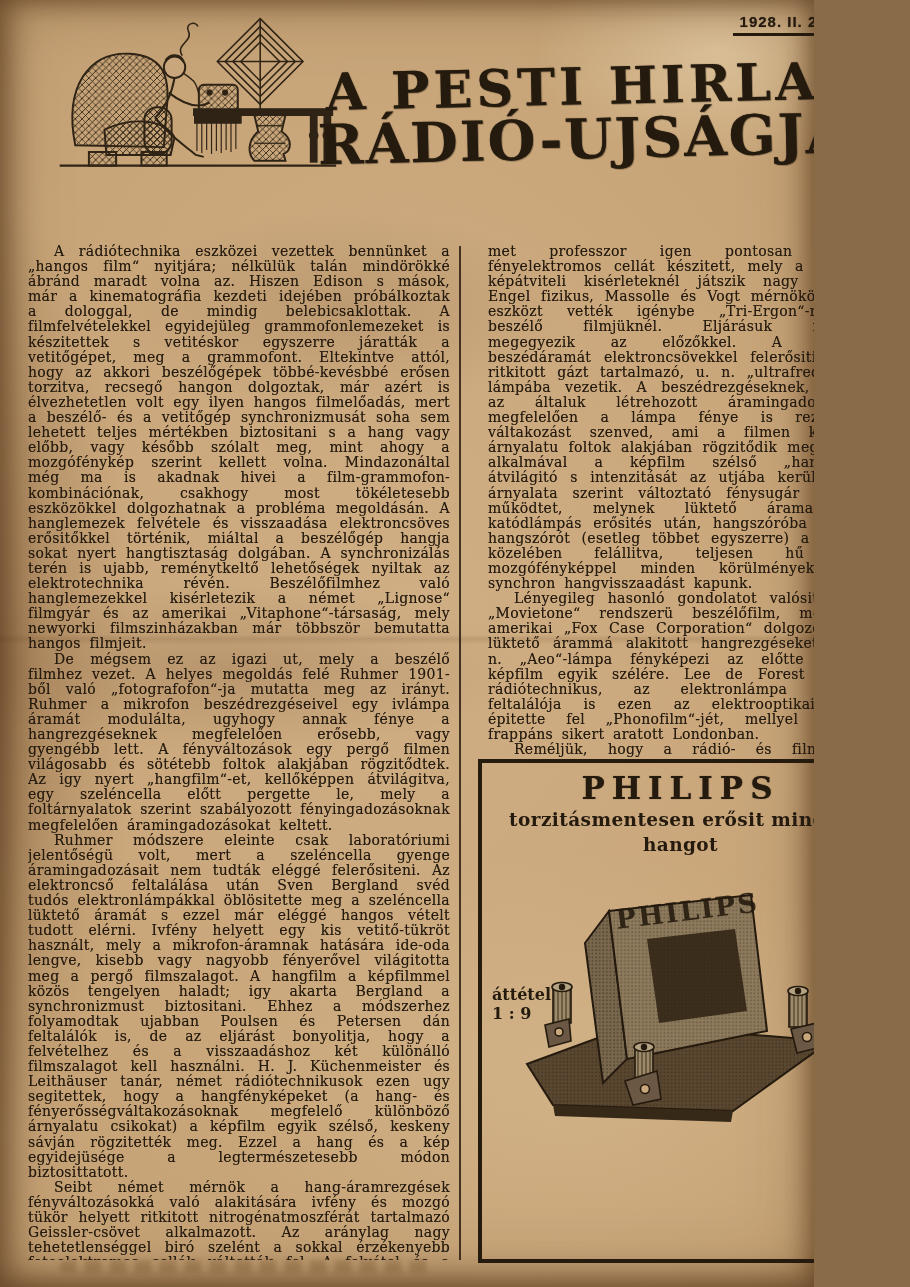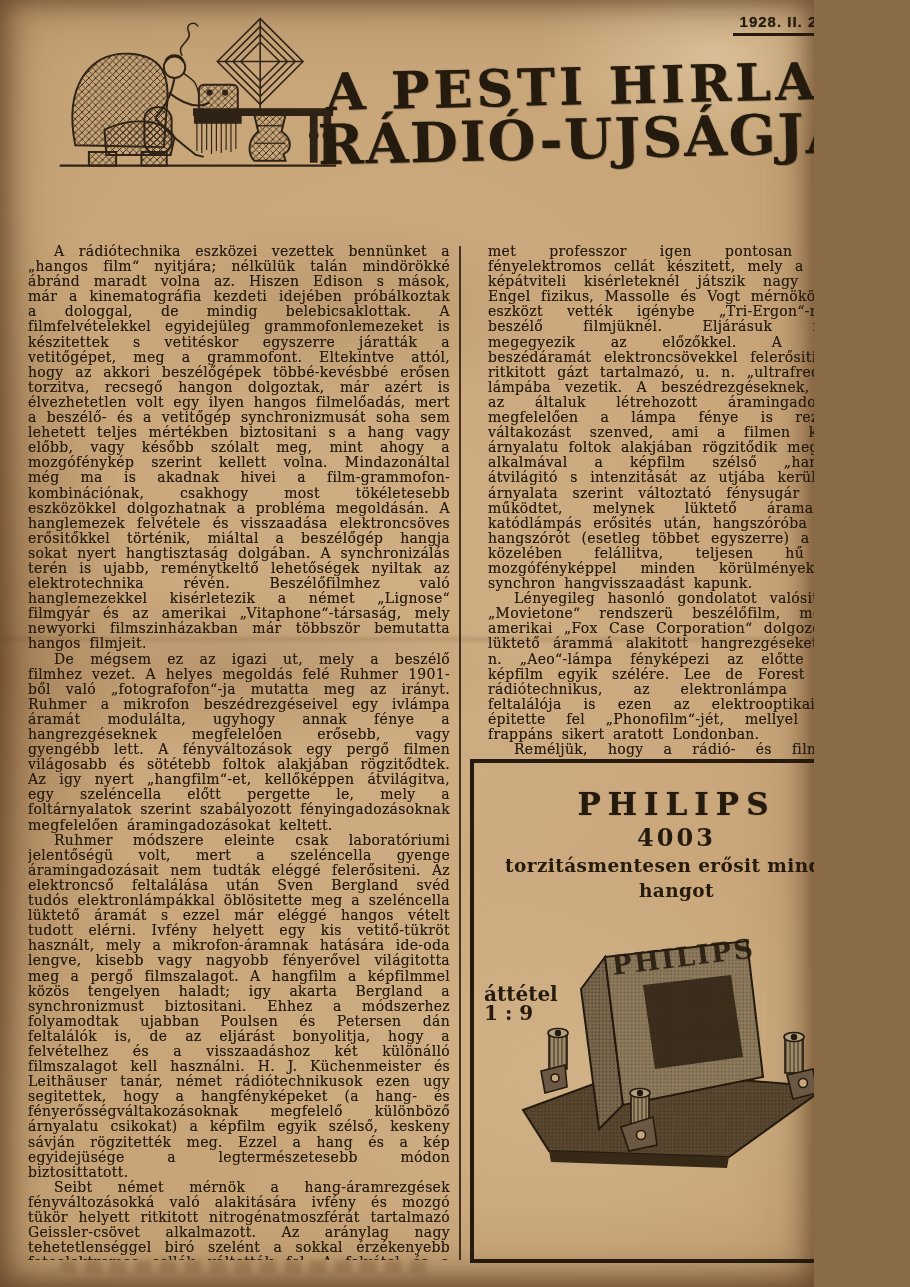--- a/index.html
+++ b/index.html
@@ -51,30 +51,30 @@
   }
   .body-text p.no-indent{text-indent:0;}
   
   .ghost{
     position:absolute;left:60px;top:1260px;width:370px;height:13px;border-radius:5px;
     background:repeating-linear-gradient(90deg, rgba(115,80,45,.30) 0 16px, transparent 16px 25px);
     filter:blur(2px);
   }
   
   .ad{
-    position:absolute;left:0;right:1px;top:515px;height:504px;box-sizing:border-box;
-    border:4px solid #241a0e;padding-top:22px;text-align:center;
+    position:absolute;left:8px;right:1px;top:515px;height:504px;box-sizing:border-box;
+    border:4px solid #241a0e;padding-top:6px;text-align:center;
   }
   .ad-brand{font-weight:bold;font-size:31px;letter-spacing:7px;line-height:38px;text-shadow:0 0 1px rgba(36,26,14,.7);}
   .ad-line2{font-weight:bold;font-size:37px;line-height:40px;letter-spacing:1px;text-shadow:0 0 1px rgba(36,26,14,.7);}
   .ad-line3{font-weight:bold;font-size:38px;line-height:44px;letter-spacing:1px;text-shadow:0 0 1px rgba(36,26,14,.7);}
   .ad-model{font-weight:bold;font-size:24px;line-height:30px;letter-spacing:3px;}
   .ad-claim{font-weight:bold;font-size:18.5px;line-height:25px;letter-spacing:.4px;}
   .ad-range{font-weight:bold;font-size:24px;line-height:32px;letter-spacing:1px;}
-  .ad-ratio{position:absolute;left:10px;top:222px;text-align:left;font-weight:bold;font-size:20px;line-height:19px;}
+  .ad-ratio{position:absolute;left:10px;top:222px;text-align:left;font-weight:bold;font-size:16px;line-height:19px;}
   .ad-figure{display:block;margin:2px auto 0 auto;}
   
   .watermark{
     position:absolute;right:22px;bottom:3px;
     font-style:italic;font-weight:bold;font-size:21px;letter-spacing:1px;
     color:#7c2a1a;text-shadow:0 0 1px rgba(124,42,26,.6);
   }
 </style>
 </head>
 <body>
@@ -179,21 +179,20 @@
         <p class="no-indent">met professzor igen pontosan működő fényelektromos cellát készitett, mely a dróttalan képátviteli kisérleteknél játszik nagy szerepet. Engel fizikus, Massolle és Vogt mérnökök ezt az eszközt vették igénybe „Tri-Ergon“-rendszerü beszélő filmjüknél. Eljárásuk nagyjából megegyezik az előzőkkel. A mikrofon beszédáramát elektroncsövekkel felerősitik s egy ritkitott gázt tartalmazó, u. n. „ultrafrequenciás“ lámpába vezetik. A beszédrezgéseknek, illetőleg az általuk létrehozott áramingadozásoknak megfelelően a lámpa fénye is rezgésszerü váltakozást szenved, ami a filmen különböző árnyalatu foltok alakjában rögzitődik meg. Vetités alkalmával a képfilm szélső „hangsáv“-ját átvilágitó s intenzitását az utjába kerülő csikok árnyalata szerint változtató fénysugár fotocellát működtet, melynek lüktető árama, kellő katódlámpás erősités után, hangszóróba kerül. A hangszórót (esetleg többet egyszerre) a vetitősík közelében felállitva, teljesen hű s a mozgófényképpel minden körülmények között synchron hangvisszaadást kapunk.</p>
         <p>Lényegileg hasonló gondolatot valósit meg a „Movietone“ rendszerü beszélőfilm, melyet az amerikai „Fox Case Corporation“ dolgozott ki. A lüktető árammá alakitott hangrezgéseket egy u. n. „Aeo“-lámpa fényképezi az előtte elvonuló képfilm egyik szélére. Lee de Forest amerikai rádiótechnikus, az elektronlámpa világhirü feltalálója is ezen az elektrooptikai alapra épitette fel „Phonofilm“-jét, mellyel legutóbb frappáns sikert aratott Londonban.</p>
         <p>
           <span>Reméljük, hogy a rádió- és filmtechnika együttes csodás alkotásával, a beszélőfilmmel nemsokára mi is megismerkedhetünk.</span>
           
         </p>
       </div>
 
       <div class="ad">
         <div class="ad-brand">PHILIPS</div>
-        <div class="ad-model">4003</div>
         <div class="ad-claim">torzitásmentesen erősit minden hangot</div>
         <div class="ad-ratio">
           <div>áttétel</div>
           <div>1 : 9</div>
         </div>
 
         <svg class="ad-figure" width="352" height="268" viewBox="0 0 352 268">
           <defs>
             <pattern id="dots" width="3.6" height="3.6" patternUnits="userSpaceOnUse">
               <circle cx="1.1" cy="1.1" r="0.85" fill="#241a0f"></circle>

